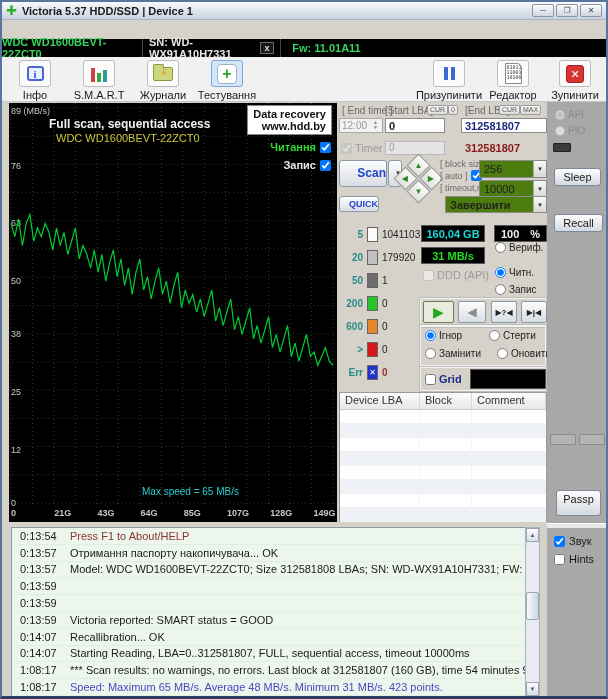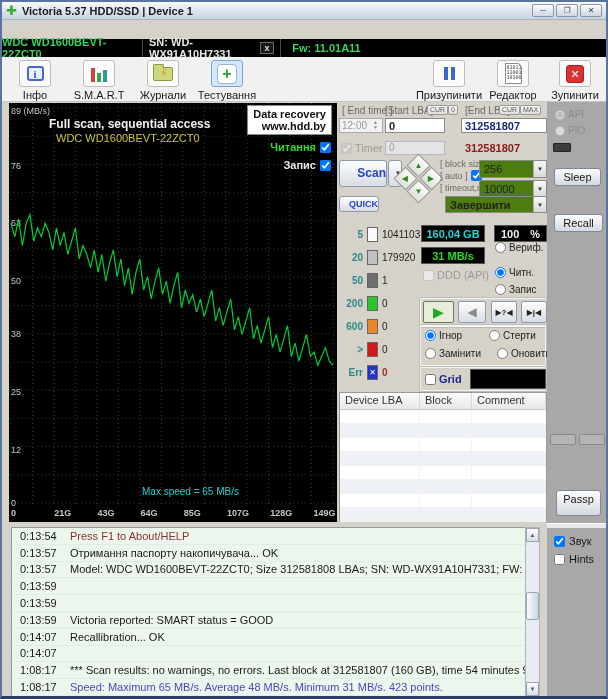--- a/index.html
+++ b/index.html
@@ -563,20 +563,21 @@
     <div class="log-row">
         <span class="log-time">0:13:59</span>
         <span class="log-text">Victoria reported: SMART status = GOOD</span>
       </div>
     <div class="log-row">
         <span class="log-time">0:14:07</span>
         <span class="log-text">Recallibration... OK</span>
       </div>
     <div class="log-row">
         <span class="log-time">0:14:07</span>
+        <span class="log-text">Starting Reading, LBA=0..312581807, FULL, sequential access, timeout 10000ms</span>
       </div>
     <div class="log-row">
         <span class="log-time">1:08:17</span>
         <span class="log-text">*** Scan results: no warnings, no errors. Last block at 312581807 (160 GB), time 54 minutes 9 seconds.</span>
       </div>
     <div class="log-row c-blue">
         <span class="log-time">1:08:17</span>
         <span class="log-text">Speed: Maximum 65 MB/s. Average 48 MB/s. Minimum 31 MB/s. 423 points.</span>
       </div>
   </div>

